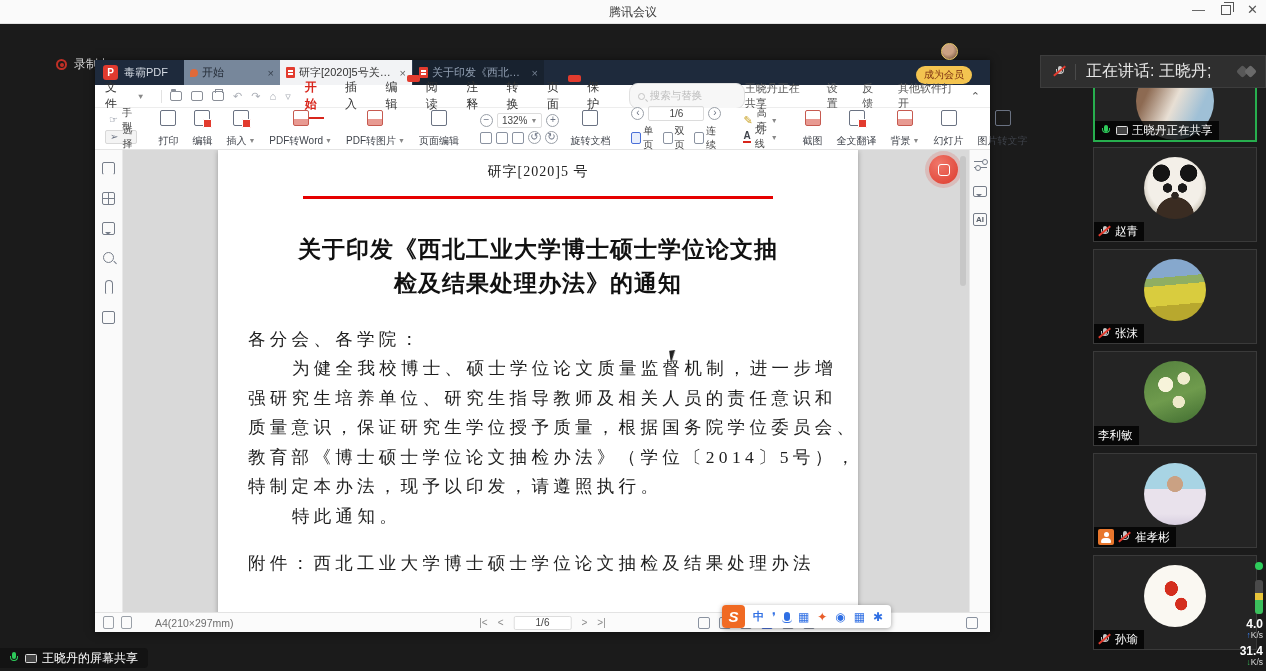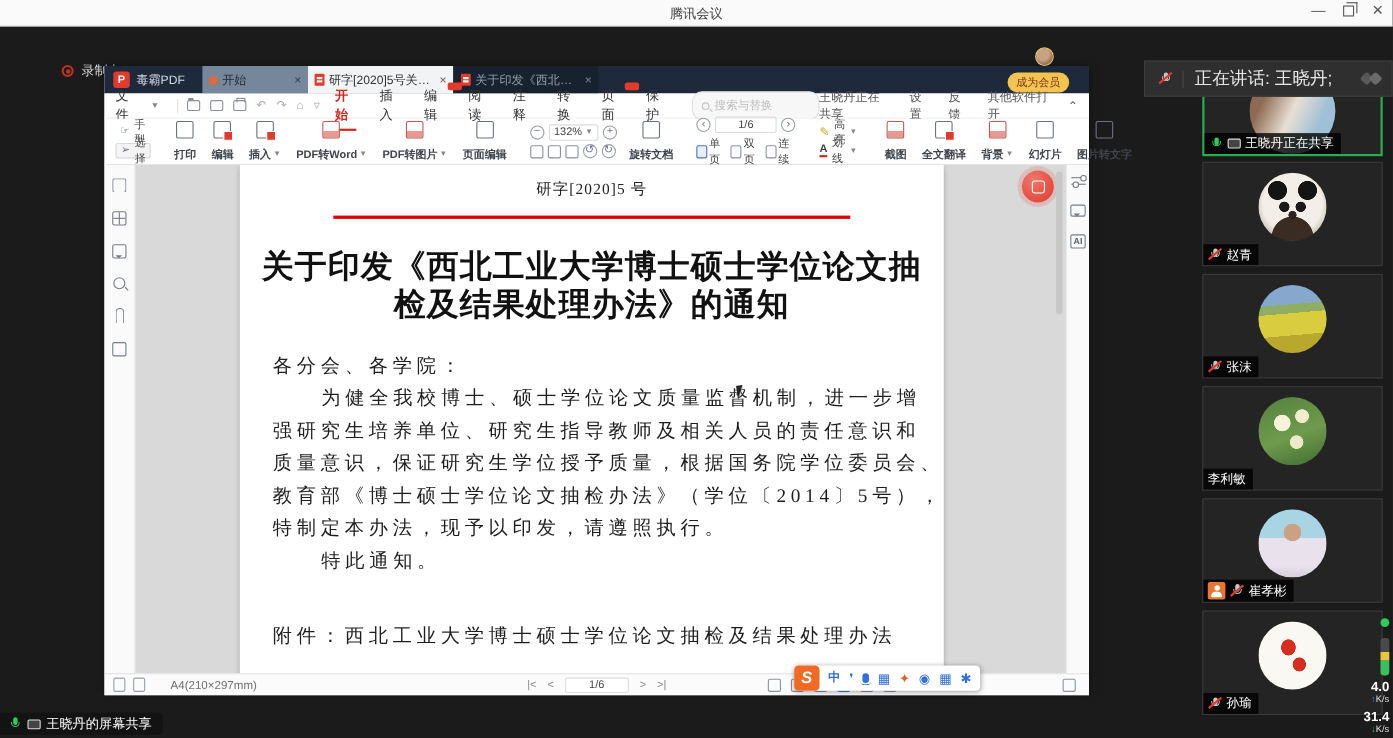--- a/index.html
+++ b/index.html
@@ -87,21 +87,21 @@
 
   
   .pdf-toolbar { height:42px; flex:0 0 42px; background:#fff; border-bottom:1px solid #e4e4e4;
     display:flex; align-items:center; padding:0 6px; }
   .tool-stack { display:flex; flex-direction:column; gap:3px; font-size:10px; color:#444; margin:0 4px; }
   .tool-row { display:flex; align-items:center; gap:4px; padding:0 4px; height:14px; }
   .tool-row.selected { border:1px solid #d8d8d8; border-radius:2px; background:#f4f4f4; }
   .tool-row .tglyph { font-size:10px; color:#6a7282; line-height:1; }
   .vsep { width:1px; height:32px; background:#ececec; margin:0 5px; }
   .big-btn { display:flex; flex-direction:column; align-items:center; gap:8px;
-    font-size:10px; color:#3f434b; padding:0 7px; white-space:nowrap;font-weight:bold; }
+    font-size:10px; color:#3f434b; padding:0 7px; white-space:nowrap; }
   .big-ic { width:16px; height:16px; border:1.6px solid #6a7282; border-radius:2px; position:relative; }
   .big-ic.redmark::after { content:""; position:absolute; right:-3px; bottom:-3px; width:7px;
     height:7px; background:#e23b2e; border-radius:1px; border:1px solid #fff; }
   .big-ic.redfill { border-color:#c65a50; background:linear-gradient(180deg,#fff 55%, #e89a92 55%); }
   .lbl-row { display:flex; align-items:center; gap:2px; }
   .dd { font-size:7px; color:#888; }
   .mini-block { display:flex; flex-direction:column; gap:3px; margin:0 4px; }
   .mini-row { display:flex; align-items:center; gap:4px; }
   .circ { width:13px; height:13px; border:1.2px solid #9aa0a8; border-radius:50%; color:#6a7282;
     font-size:10px; line-height:10px; text-align:center; }
@@ -128,26 +128,26 @@
   .ls-ic.search::after { content:""; position:absolute; left:9px; top:9px; width:4px; height:1.4px;
     background:#767d89; transform:rotate(45deg); }
   .ls-ic.clip { border-radius:5px 5px 2px 2px; border-bottom:none; height:14px; width:8px; }
 
   .doc-area { flex:1 1 auto; position:relative; }
   .page { position:absolute; left:95px; top:0; width:640px; height:472px; background:#fff;
     box-shadow:0 1px 5px rgba(0,0,0,.3); overflow:hidden; }
   .doc-number { margin-top:13px; text-align:center; font-size:14px; color:#222;
     font-family:"Liberation Serif",serif; letter-spacing:1px; }
   .red-line { width:470px; height:2.5px; background:#e60000; margin:15px auto 0; }
-  .doc-title { margin-top:27px; text-align:center; font-size:29px; font-weight:bold;
+  .doc-title { margin-top:34px; text-align:center; font-size:23px; font-weight:bold;
     line-height:34px; color:#111; font-family:"Liberation Serif",serif; letter-spacing:1px; }
   .doc-bodytext { margin:24px 26px 0 30px; font-size:17.5px; line-height:29.5px;
     letter-spacing:4.3px; color:#1e1e1e; font-family:"Liberation Serif",serif; white-space:nowrap; }
   .bline.indent { padding-left:44px; }
-  .bline.attach { margin-top:40px; }
+  .bline.attach { margin-top:18px; }
   .cursor { position:absolute; left:452px; top:200px; width:0; height:0;
     border-left:6px solid #222; border-right:5px solid transparent; border-bottom:13px solid transparent;
     transform:rotate(-8deg); filter:drop-shadow(0 0 1px #fff); }
   .float-red-btn { position:absolute; left:806px; top:5px; width:29px; height:29px; border-radius:50%;
     background:radial-gradient(circle at 35% 30%, #f0776a, #dd3a2c); box-shadow:0 0 0 4px rgba(221,58,44,.18);
     display:flex; align-items:center; justify-content:center; }
   .float-red-btn .inner { width:12px; height:12px; border:1.6px solid #fff; border-radius:3px; }
   .v-scroll { position:absolute; right:3px; top:6px; width:6px; height:130px; background:#c7c7c7; border-radius:3px; }
   .right-strip { width:21px; flex:0 0 21px; background:#fafafa; border-left:1px solid #e8e8e8;
     display:flex; flex-direction:column; align-items:center; gap:16px; padding-top:10px; }

